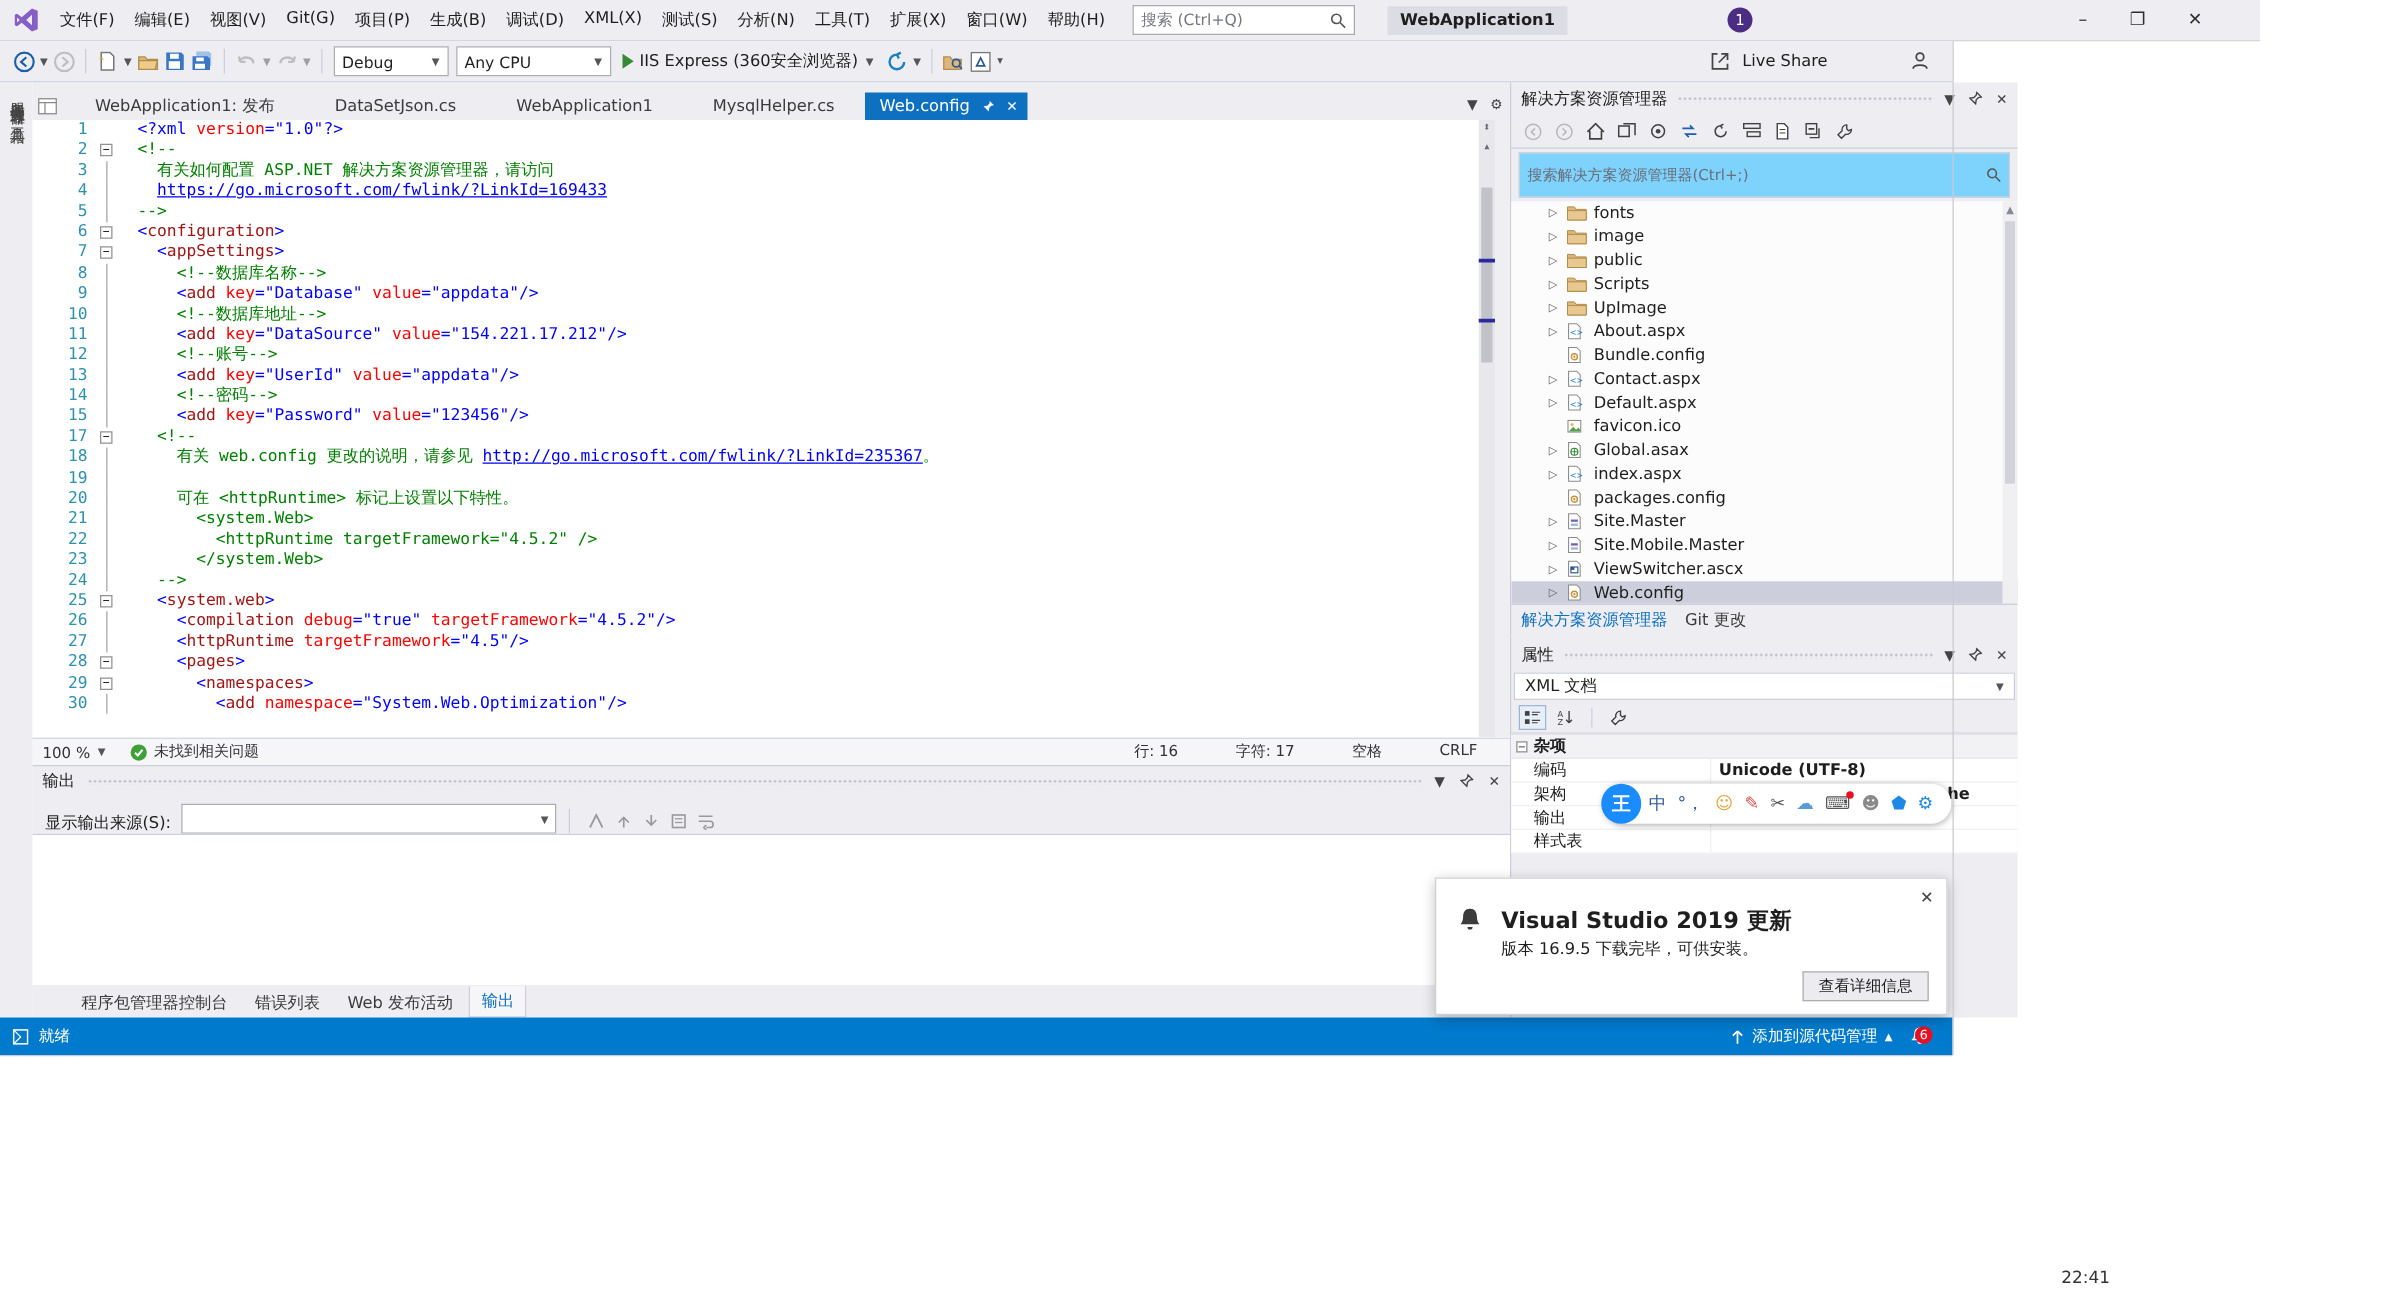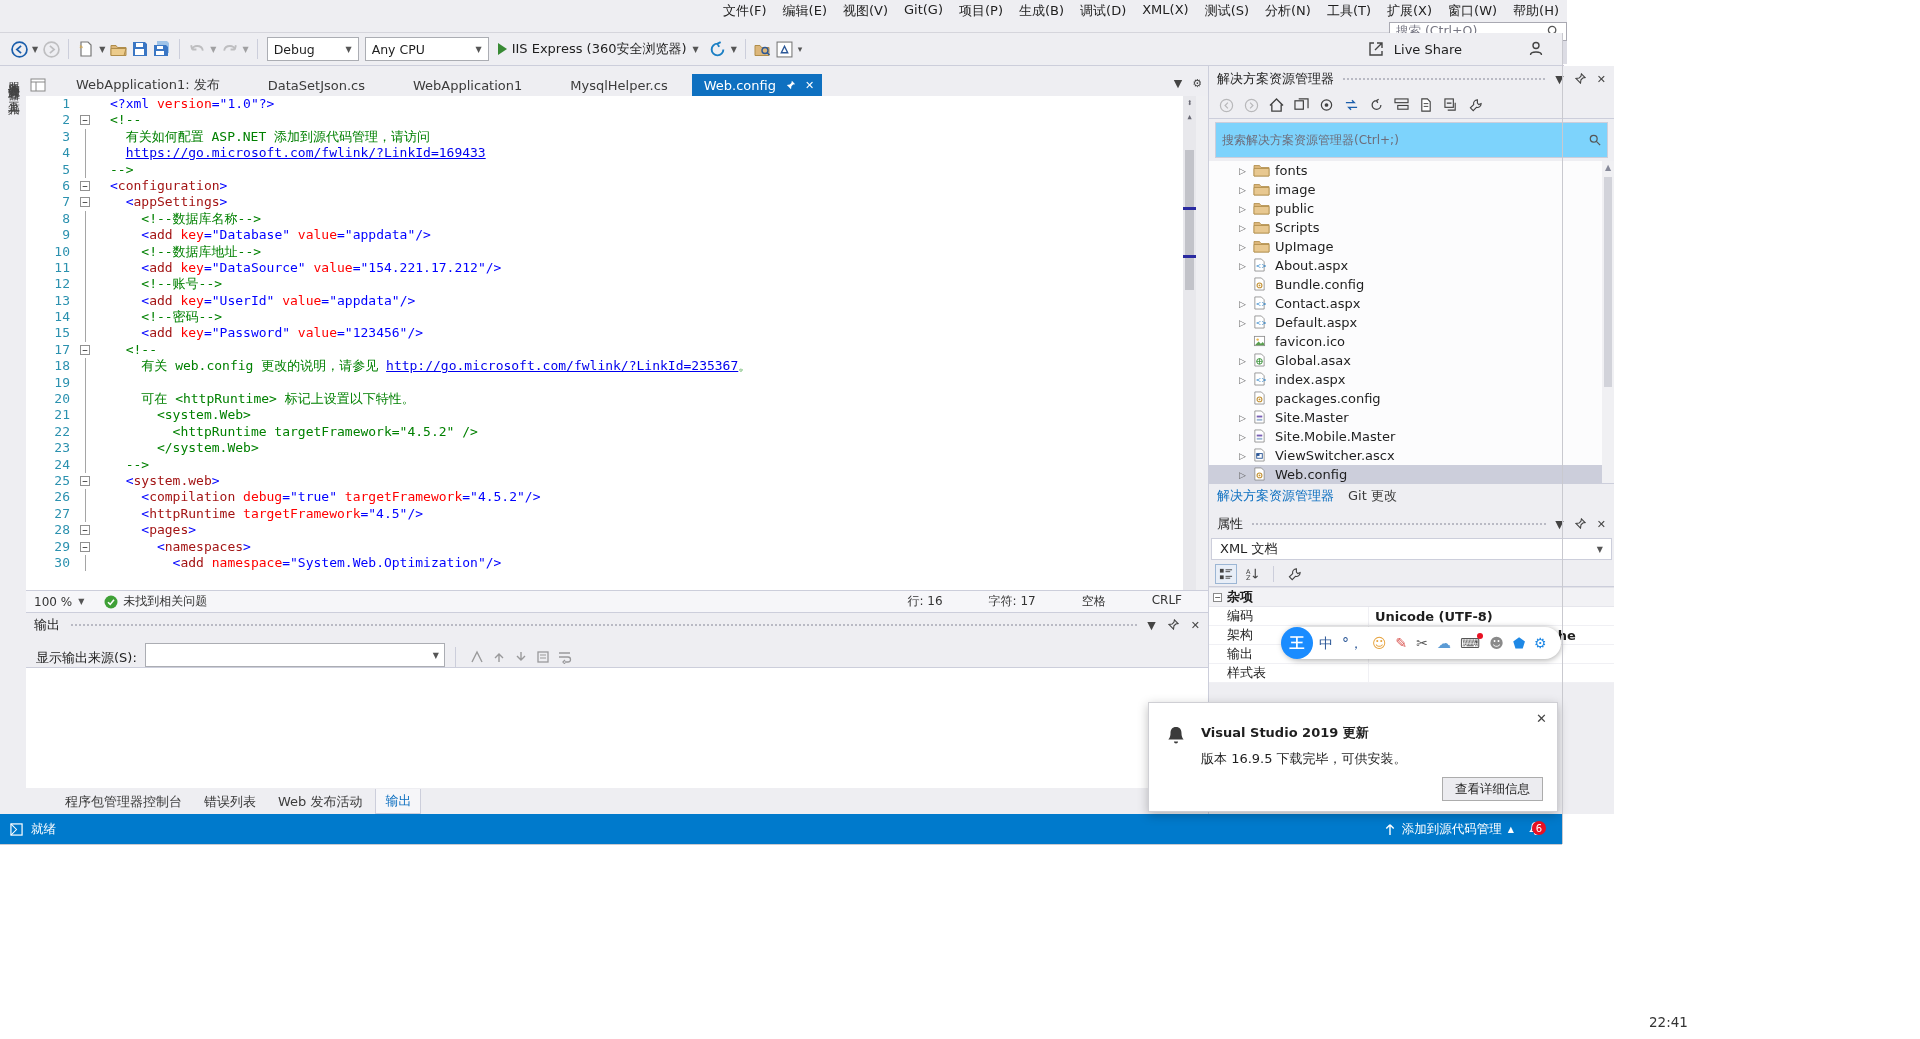--- a/index.html
+++ b/index.html
@@ -1,22 +1,22 @@
 <!DOCTYPE html>
 <html lang="zh"><head>
 <meta charset="utf-8">
 <style>
   * { margin:0; padding:0; box-sizing:border-box; }
   html,body { width:1920px; height:1039px; overflow:hidden; background:#fff;
     font-family:"DejaVu Sans","Liberation Sans",sans-serif; font-size:13px; color:#1e1e1e; }
   svg { display:block; }
 
   
-  #titlebar { position:absolute; left:0; top:0; width:1567px; height:33px;
-    background:#eeeef2; display:flex; align-items:flex-end; border-bottom:1px solid #d5d5dc;flex-direction:column; }
+  #titlebar { position:absolute; left:0; top:0; width:1808px; height:33px;
+    background:#eeeef2; display:flex; align-items:center; border-bottom:1px solid #d5d5dc; }
   #vs-logo { width:26px; height:22px; margin:0 6px 0 8px; }
   .menu-item { padding:2px 8px; color:#1e1e1e; cursor:default; }
   #title-search { margin-left:14px; width:178px; height:24px; background:#fff;
     border:1px solid #a9a9b2; display:flex; align-items:center; padding:0 6px; }
   #title-search .ph { color:#767683; flex:1; font-size:12.5px; }
   #window-title { margin-left:26px; padding:4px 10px; background:#dcdce4; font-weight:bold; color:#1e1e1e; }
   #notif-badge { margin-left:128px; width:20px; height:20px; border-radius:50%; background:#4b2d83;
     color:#fff; font-size:12px; display:flex; align-items:center; justify-content:center; }
   #win-controls { margin-left:auto; margin-right:46px; display:flex; gap:34px; color:#2e2e2e; font-size:14px; }
   #win-controls span { cursor:default; }
@@ -139,21 +139,21 @@
   #ime-bar { position:absolute; left:1283px; top:627px; width:278px; height:32px; background:#fff;
     border-radius:16px; box-shadow:0 1px 6px rgba(0,0,0,.35); display:flex; align-items:center; padding-left:36px; gap:7px; }
   #ime-logo { position:absolute; left:-2px; top:0; width:32px; height:32px; border-radius:50%;
     background:#1a8cff; color:#fff; display:flex; align-items:center; justify-content:center; font-size:15px; font-weight:bold; }
   .ime-ico { font-size:14px; line-height:1; position:relative; }
   .ime-dot { position:absolute; right:-3px; top:-3px; width:6px; height:6px; border-radius:50%; background:#e81123; }
 
   #toast { position:absolute; left:1148px; top:702px; width:410px; height:110px; background:#fff;
     border:1px solid #cfcfd4; box-shadow:0 3px 10px rgba(0,0,0,.25); }
   #toast .bell { position:absolute; left:16px; top:22px; }
-  #toast .t { position:absolute; left:52px; top:21px; font-size:13px; font-weight:bold; color:#1e1e1e; }
+  #toast .t { position:absolute; left:52px; top:21px; font-size:18px; font-weight:bold; color:#1e1e1e; }
   #toast .b { position:absolute; left:52px; top:47px; font-size:13px; color:#1e1e1e; }
   #toast .btn { position:absolute; right:14px; bottom:10px; height:24px; padding:0 12px; background:#ececf0;
     border:1px solid #acacac; font-size:12.5px; color:#1e1e1e; display:flex; align-items:center; }
   #toast .x { position:absolute; right:10px; top:8px; color:#444; font-size:13px; }
 
   #desk-clock { position:absolute; left:1649px; top:1014px; font-size:13.5px; color:#333; }
   #vs-right-edge { position:absolute; left:1562px; top:33px; width:1px; height:811px; background:#c9c9cf; }
   #vs-bottom-edge { position:absolute; left:0; top:844px; width:1562px; height:1px; background:#c9c9cf; }
 </style>
 </head>
@@ -328,21 +328,21 @@
       </div>
     <div id="tabstrip-right">
       <span>▼</span>
       <span>⚙</span>
     </div>
   </div>
 
   <div id="codearea">
       <div class="cline"><span class="lnum">1</span><span class="fold"></span><span class="ctext"><span class="sd">&lt;?xml </span><span class="sa">version</span><span class="sd">="1.0"?&gt;</span></span></div>
       <div class="cline"><span class="lnum">2</span><span class="fold"><span class="fbox">−</span></span><span class="ctext"><span class="sc">&lt;!--</span></span></div>
-      <div class="cline"><span class="lnum">3</span><span class="fold"><span class="fline"></span></span><span class="ctext"><span class="sc">  有关如何配置 ASP.NET 添加到源代码管理，请访问</span></span></div>
+      <div class="cline"><span class="lnum">3</span><span class="fold"><span class="fline"></span></span><span class="ctext"><span class="sc">  有关如何配置 ASP.NET 解决方案资源管理器，请访问</span></span></div>
       <div class="cline"><span class="lnum">4</span><span class="fold"><span class="fline"></span></span><span class="ctext"><span class="sc">  </span><span class="su">https://go.microsoft.com/fwlink/?LinkId=169433</span></span></div>
       <div class="cline"><span class="lnum">5</span><span class="fold"><span class="fline"></span></span><span class="ctext"><span class="sc">--&gt;</span></span></div>
       <div class="cline"><span class="lnum">6</span><span class="fold"><span class="fbox">−</span></span><span class="ctext"><span class="sd">&lt;</span><span class="st">configuration</span><span class="sd">&gt;</span></span></div>
       <div class="cline"><span class="lnum">7</span><span class="fold"><span class="fbox">−</span></span><span class="ctext"><span class="sd">  &lt;</span><span class="st">appSettings</span><span class="sd">&gt;</span></span></div>
       <div class="cline"><span class="lnum">8</span><span class="fold"><span class="fline"></span></span><span class="ctext"><span class="sc">    &lt;!--数据库名称--&gt;</span></span></div>
       <div class="cline"><span class="lnum">9</span><span class="fold"><span class="fline"></span></span><span class="ctext"><span class="sd">    &lt;</span><span class="st">add</span><span class="sp"> </span><span class="sa">key</span><span class="sd">="Database"</span><span class="sp"> </span><span class="sa">value</span><span class="sd">="appdata"/&gt;</span></span></div>
       <div class="cline"><span class="lnum">10</span><span class="fold"><span class="fline"></span></span><span class="ctext"><span class="sc">    &lt;!--数据库地址--&gt;</span></span></div>
       <div class="cline"><span class="lnum">11</span><span class="fold"><span class="fline"></span></span><span class="ctext"><span class="sd">    &lt;</span><span class="st">add</span><span class="sp"> </span><span class="sa">key</span><span class="sd">="DataSource"</span><span class="sp"> </span><span class="sa">value</span><span class="sd">="154.221.17.212"/&gt;</span></span></div>
       <div class="cline"><span class="lnum">12</span><span class="fold"><span class="fline"></span></span><span class="ctext"><span class="sc">    &lt;!--账号--&gt;</span></span></div>
       <div class="cline"><span class="lnum">13</span><span class="fold"><span class="fline"></span></span><span class="ctext"><span class="sd">    &lt;</span><span class="st">add</span><span class="sp"> </span><span class="sa">key</span><span class="sd">="UserId"</span><span class="sp"> </span><span class="sa">value</span><span class="sd">="appdata"/&gt;</span></span></div>

